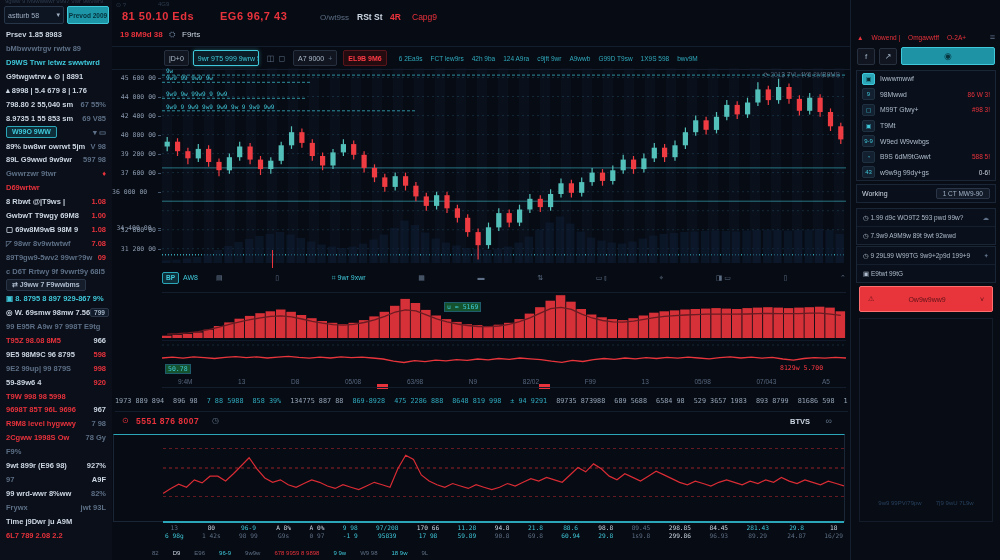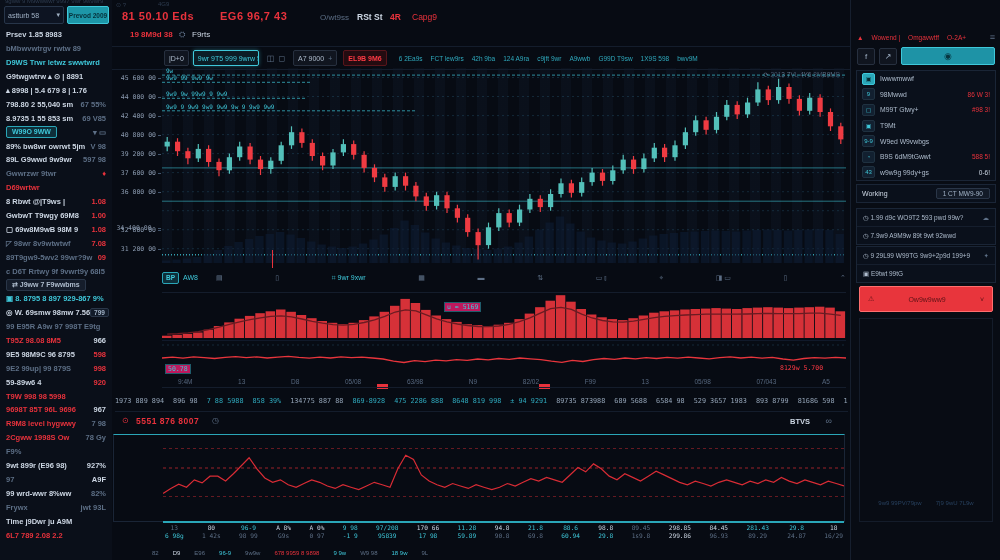--- a/index.html
+++ b/index.html
@@ -17,21 +17,21 @@
   #sb-rows{position:absolute;left:0;top:28px;right:0;font-weight:bold;}
   .sb-row{display:flex;justify-content:space-between;align-items:center;padding:0 6px;height:13.9px;
           font-size:7.5px;white-space:nowrap;overflow:hidden;}
   .sb-row .pill{background:#0e2f3a;border:1px solid #2aa6b8;border-radius:2px;padding:0 5px;font-size:7px;line-height:10px;color:#3fc8da;}
   .sb-row .sbtn{background:#151d2b;border:1px solid #2a3648;border-radius:2px;padding:0 5px;font-size:7px;line-height:10px;color:#aebccd;}
   .sb-row .badge{background:#121b29;border:1px solid #2a3648;border-radius:2px;padding:0 3px;font-size:6.5px;color:#9fb0c4;}
   
   #main{left:112px;top:0;width:738px;height:560px;background:#070b13;}
   #hdr1{position:absolute;left:0;top:10px;right:0;height:18px;}
   .px-red{font-size:11px;font-weight:bold;color:#e8323c;letter-spacing:.5px;}
-  #hdr2{position:absolute;left:10px;top:30px;right:0;height:16px;font-size:8px;}
+  #hdr2{position:absolute;left:0;top:30px;right:0;height:16px;font-size:8px;}
   #toolbar{position:absolute;left:0;top:46px;right:0;height:22px;display:flex;align-items:center;border-top:1px solid #141d2c;border-bottom:1px solid #141d2c;}
   .tb-box{background:#10151f;border:1px solid #27303f;border-radius:2px;height:14px;display:flex;align-items:center;padding:0 4px;font-size:7px;color:#aebccd;}
   #tb-tf{border:1px solid #3fc8da;background:rgba(42,166,184,.12);color:#3fc8da;box-shadow:0 0 4px rgba(63,200,218,.4);max-width:56px;overflow:hidden;white-space:nowrap;}
   #tb-sell{background:#240b10;border:1px solid #57151b;color:#ff3a44;font-weight:bold;}
   #tb-links{display:flex;gap:8px;margin-left:12px;font-size:6.5px;}
   #tb-links span{color:#2fa9bd;}
   
   .ylab{position:absolute;right:6px;font-size:6.5px;color:#8b9bb0;font-family:"DejaVu Sans Mono",monospace;white-space:nowrap;}
   .ylab:after{content:"";position:absolute;right:-5px;top:4px;width:3px;height:1px;background:#44566e;}
   #plot-wrap{position:absolute;left:50px;top:68px;width:684px;height:195px;
@@ -39,21 +39,21 @@
   svg{display:block}
   .grid{stroke:rgba(52,120,150,.28);stroke-width:1;stroke-dasharray:2 3;}
   .solid{stroke:rgba(63,200,218,.55);stroke-width:1;}
   .anno-text{font-size:6px;fill:#3fc8da;font-family:"DejaVu Sans Mono",monospace;}
   #midbar{position:absolute;left:50px;right:4px;top:263px;height:29px;display:flex;align-items:center;
           border-bottom:1px solid #141d2c;font-size:7.5px;color:#56677e;}
   .mb-badge{background:#0e2f3a;border:1px solid #2aa6b8;color:#3fc8da;border-radius:2px;font-size:6.5px;padding:0 3px;line-height:10px;font-weight:bold;}
   #vol-wrap{position:absolute;left:50px;top:292px;width:684px;height:48px;}
   #rsi-wrap{position:absolute;left:50px;top:340px;width:684px;height:34px;border-top:1px solid #10192a;}
   .tag{position:absolute;font-size:6.5px;font-family:"DejaVu Sans Mono",monospace;}
-  .tag.cy{color:#3fc8da;border:1px solid #1f5c6b;background:#be185d;padding:0 2px;}
+  .tag.cy{color:#3fc8da;border:1px solid #1f5c6b;background:#14532d;padding:0 2px;}
   #xaxis{position:absolute;left:50px;width:684px;top:375px;height:13px;display:flex;justify-content:space-between;
          align-items:center;font-size:6.5px;color:#56677e;border-bottom:1px solid #141d2c;padding:0 16px;box-sizing:border-box;}
   .redmark{position:absolute;width:11px;height:5px;background:#e8323c;top:384px;}
   #stats{position:absolute;left:3px;right:2px;top:390px;height:21px;display:flex;align-items:center;gap:9px;
          font-size:6.8px;font-family:"DejaVu Sans Mono",monospace;color:#93a3b6;border-bottom:1px solid #141d2c;overflow:hidden;white-space:nowrap;}
   #stats .a{color:#2fa9bd;}
   
   #bpanel{position:absolute;left:0;top:412px;width:734px;height:136px;}
   #bp-box{position:absolute;left:1px;right:1px;top:22px;bottom:26px;border:1px solid #1a2536;border-top:1px solid #2aa6b8;}
   #bp-gutter{position:absolute;left:1px;top:23px;width:49px;bottom:27px;border-right:1px solid #1e2a3c;}
@@ -279,21 +279,21 @@
 
     <span class="abs c-d" style="right:10px;top:71px;font-size:6.5px;">⟳ 2013 7VL 4Y6 8MB9MB</span>
 
     <div id="ylabels">
         <span class="ylab" style="left:0;width:44px;text-align:right;top:73.5px;">45 600 00</span>
         <span class="ylab" style="left:0;width:44px;text-align:right;top:92.5px;">44 000 00</span>
         <span class="ylab" style="left:0;width:44px;text-align:right;top:111.6px;">42 400 00</span>
         <span class="ylab" style="left:0;width:44px;text-align:right;top:130.6px;">40 800 00</span>
         <span class="ylab" style="left:0;width:44px;text-align:right;top:149.6px;">39 200 00</span>
         <span class="ylab" style="left:0;width:44px;text-align:right;top:168.6px;">37 600 00</span>
-        <span class="ylab" style="left:0;width:44px;text-align:right;top:187.7px;">36 000 00</span>
+        <span class="ylab" style="left:0;width:44px;text-align:left;top:187.7px;">36 000 00</span>
         <span class="ylab" style="left:0;width:44px;text-align:center;top:224px;">34 400 00</span>
         <span class="ylab" style="left:0;width:44px;text-align:right;top:225.7px;">32 800 00</span>
         <span class="ylab" style="left:0;width:44px;text-align:right;top:244.7px;">31 200 00</span>
       </div>
     <div id="plot-wrap">
       <svg id="candles" width="684" height="195" viewBox="0 0 684 195">
           <line class="grid" x1="0" x2="684" y1="9.5" y2="9.5"></line>
           <line class="grid" x1="0" x2="684" y1="28.5" y2="28.5"></line>
           <line class="grid" x1="0" x2="684" y1="47.6" y2="47.6"></line>
           <line class="grid" x1="0" x2="684" y1="66.6" y2="66.6"></line>

